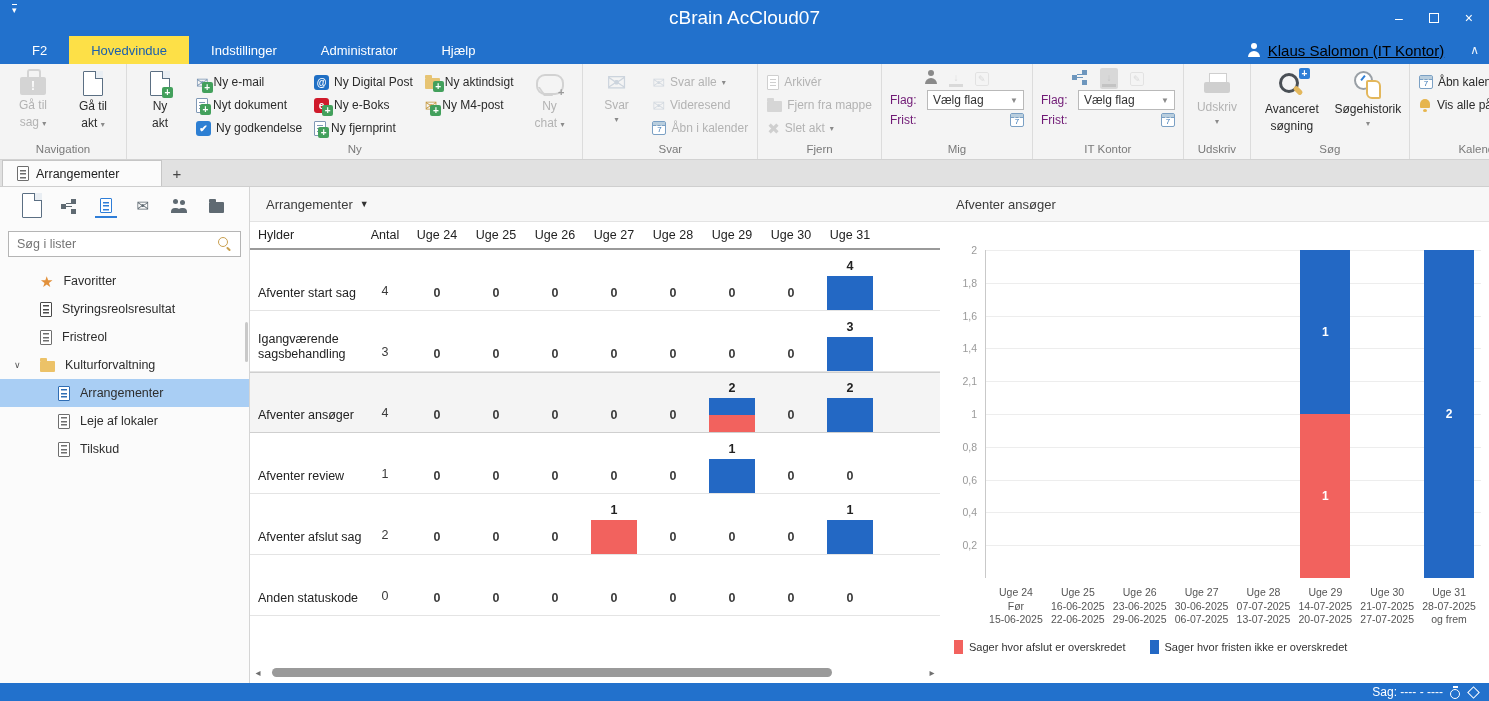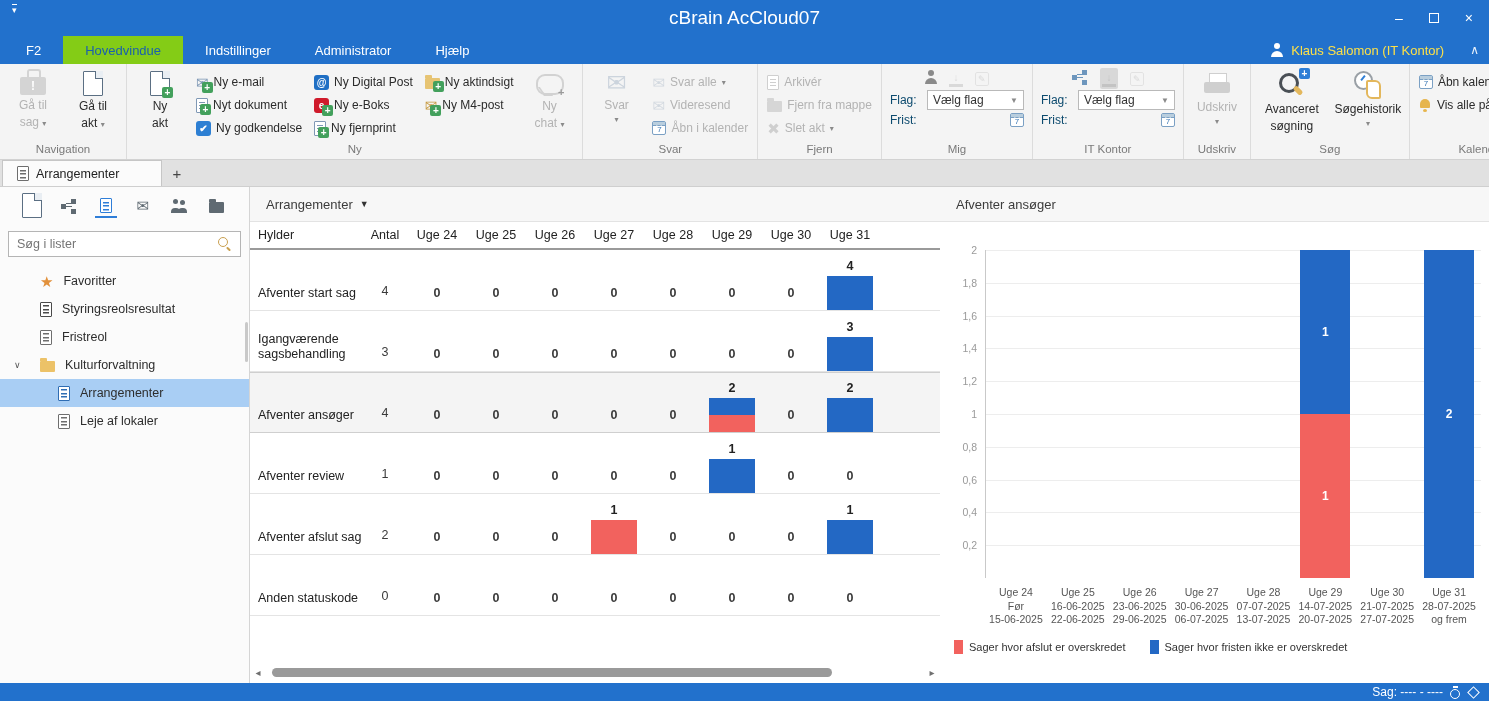--- a/index.html
+++ b/index.html
@@ -10,43 +10,43 @@
   
   .titlebar{height:36px;background:#2271cc;color:#fff;display:flex;align-items:center;position:relative;flex:none}
   .qa{position:absolute;left:12px;top:4px;font-size:9px;color:#fff;border-top:1px solid #fff;line-height:10px;cursor:default}
   .title{flex:1;text-align:center;font-size:19px}
   .wc{position:absolute;right:8px;top:0;height:36px;display:flex;align-items:center;gap:26px;padding-right:8px}
   .wc span{font-size:14px;cursor:default}
   .wc .boxbtn{width:10px;height:10px;border:1.5px solid #fff;display:inline-block}
 
   
   .menubar{height:28px;background:#2271cc;display:flex;align-items:stretch;color:#fff;flex:none;position:relative}
-  .mtabs{display:flex;align-items:stretch;padding-left:4px}
+  .mtabs{display:flex;align-items:stretch;padding-left:10px}
   .mtab{padding:0 22px;display:flex;align-items:center;font-size:13px;cursor:default}
-  .mtab.active{background:#84cc16;color:#1a5fae}
+  .mtab.active{background:#fde047;color:#1a5fae}
   .mright{position:absolute;right:10px;top:0;height:28px;display:flex;align-items:center;gap:8px}
-  .user{color:#fde047;font-size:13px;cursor:pointer}
+  .user{color:#000000;font-size:15px;text-decoration:underline;cursor:pointer}
   .collapse{font-size:12px;margin-left:18px;color:#e8f1fb}
 
   
   .ribbon{height:96px;background:#f4f4f4;border-bottom:1px solid #d2d2d2;display:flex;flex:none;overflow:hidden}
   .rgroup{display:flex;flex-direction:column;border-right:1px solid #dcdcdc;padding:4px 4px 0 4px}
   .rbody{flex:1;display:flex;align-items:flex-start;gap:2px}
   .rlabel{height:17px;text-align:center;font-size:11.5px;color:#7a7a7a;line-height:15px}
   .bigbtn{width:58px;min-width:46px;display:flex;flex-direction:column;align-items:center;text-align:center;font-size:12px;color:#2b2b2b;padding-top:3px;gap:3px;cursor:pointer;line-height:1.2}
   .bigbtn.disabled{color:#b3b3b3;cursor:default}
   .smallcol{display:flex;flex-direction:column;justify-content:flex-start;gap:1px;padding-top:3px}
   .smallbtn{display:flex;align-items:center;gap:5px;height:22px;font-size:12px;color:#2b2b2b;padding:0 5px;cursor:pointer;white-space:nowrap}
   .smallbtn.disabled{color:#b3b3b3;cursor:default}
   .caret{font-size:8px;color:#8a8a8a}
   .flaggrp{display:flex;flex-direction:column;font-size:12px;padding:1px 4px;gap:3px;min-width:142px}
   .iconrow{display:flex;gap:12px;justify-content:center;height:18px;align-items:center}
   .iconrow .pressed{background:#d8d8d8;border-radius:2px;padding:2px}
   .fldrow{display:flex;align-items:center;gap:5px}
-  .fldrow .lbl{width:32px;color:#0c4a6e}
+  .fldrow .lbl{width:32px;color:#701a75}
   .sel{flex:1;height:20px;border:1px solid #b9b9b9;background:#fff;display:flex;align-items:center;font-size:12px;padding:0 5px;justify-content:space-between;cursor:pointer}
   .fristspace{flex:1;display:flex;justify-content:flex-end}
 
   
   .tabstrip{height:27px;background:#e1e1e1;border-bottom:1px solid #cfcfcf;display:flex;align-items:flex-end;flex:none}
   .dtab{height:26px;background:#fbfbfb;border:1px solid #c6c6c6;border-bottom:none;display:flex;align-items:center;gap:7px;padding:0 14px;font-size:12.5px;margin-left:2px;min-width:160px;cursor:pointer;color:#222}
   .addtab{width:30px;height:26px;display:flex;align-items:center;justify-content:center;font-size:15px;color:#444;cursor:pointer}
 
   
   .main{flex:1;display:flex;min-height:0}
@@ -478,20 +478,24 @@
             <span>Kulturforvaltning</span>
           </div>
           <div class="trow l2 selected">
             <span class="icn ic-shelf" style="color: rgb(47, 109, 179);"></span>
             <span>Arrangementer</span>
           </div>
           <div class="trow l2">
             <span class="icn ic-shelf"></span>
             <span>Leje af lokaler</span>
           </div>
+          <div class="trow l2">
+            <span class="icn ic-shelf"></span>
+            <span>Tilskud</span>
+          </div>
         </div>
       <div class="sb-scroll"></div>
     </div>
 
     <div class="tablepanel">
       <div class="phead">
         <span>Arrangementer</span>
         <span class="pcaret">▼</span>
       </div>
       <div class="tbl" id="tbl">
@@ -619,21 +623,21 @@
           <div class="yaxis" style="left: 45px; top: 28px; height: 328px;"></div>
           <div class="gline" style="left: 46px; width: 495px; top: 28px;"></div>
           <div class="ytick" style="left: 7px; top: 22px;">2</div>
           <div class="gline" style="left: 46px; width: 495px; top: 60.8px;"></div>
           <div class="ytick" style="left: 7px; top: 54.8px;">1,8</div>
           <div class="gline" style="left: 46px; width: 495px; top: 93.6px;"></div>
           <div class="ytick" style="left: 7px; top: 87.6px;">1,6</div>
           <div class="gline" style="left: 46px; width: 495px; top: 126.4px;"></div>
           <div class="ytick" style="left: 7px; top: 120.4px;">1,4</div>
           <div class="gline" style="left: 46px; width: 495px; top: 159.2px;"></div>
-          <div class="ytick" style="left: 7px; top: 153.2px;">1,2</div>
+          <div class="ytick" style="left: 7px; top: 153.2px;">2,1</div>
           <div class="gline" style="left: 46px; width: 495px; top: 192px;"></div>
           <div class="ytick" style="left: 7px; top: 186px;">1</div>
           <div class="gline" style="left: 46px; width: 495px; top: 224.8px;"></div>
           <div class="ytick" style="left: 7px; top: 218.8px;">0,8</div>
           <div class="gline" style="left: 46px; width: 495px; top: 257.6px;"></div>
           <div class="ytick" style="left: 7px; top: 251.6px;">0,6</div>
           <div class="gline" style="left: 46px; width: 495px; top: 290.4px;"></div>
           <div class="ytick" style="left: 7px; top: 284.4px;">0,4</div>
           <div class="gline" style="left: 46px; width: 495px; top: 323.2px;"></div>
           <div class="ytick" style="left: 7px; top: 317.2px;">0,2</div>

